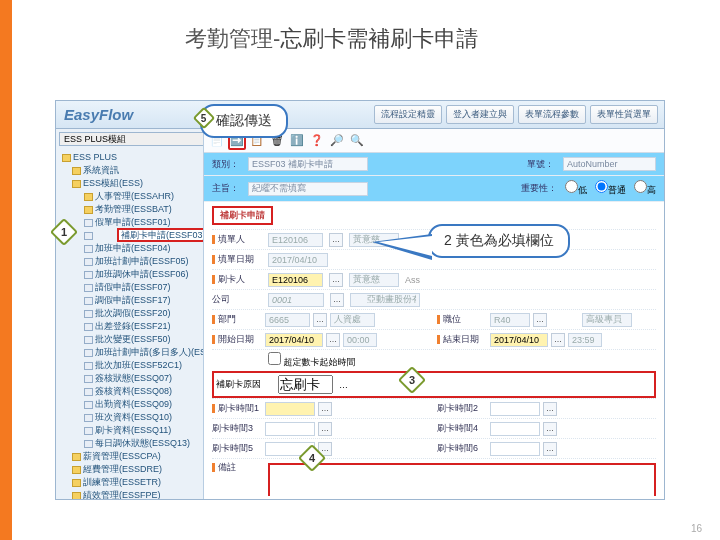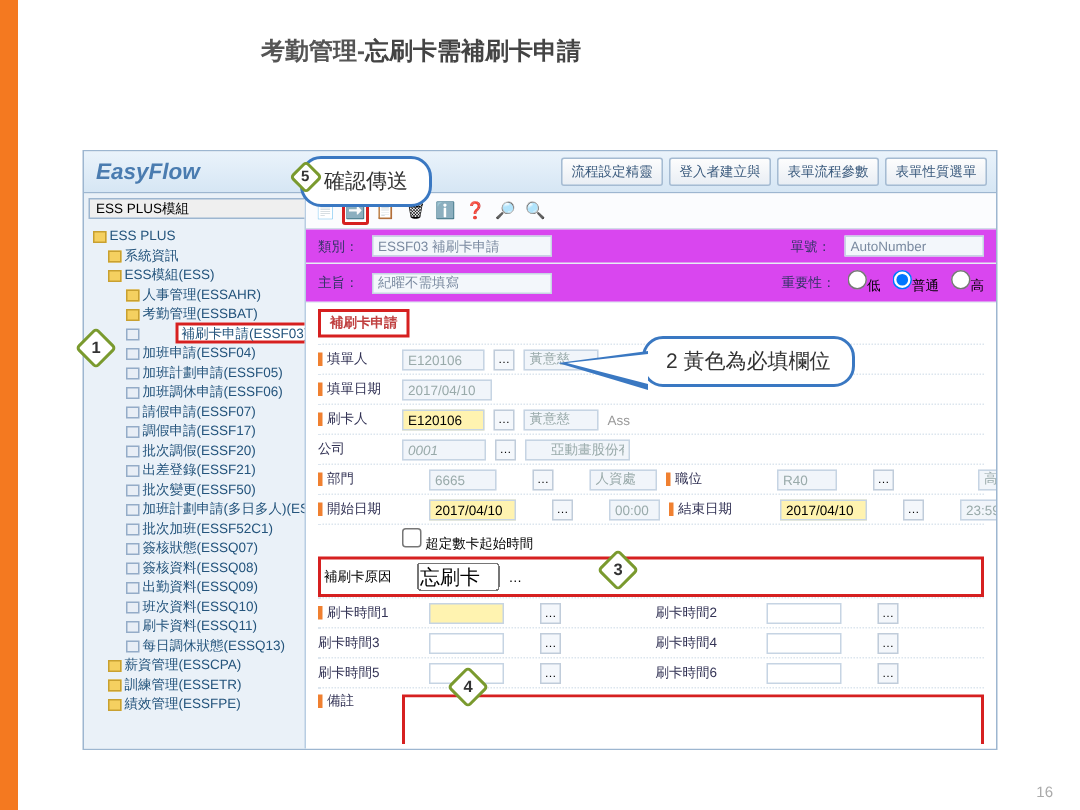--- a/index.html
+++ b/index.html
@@ -1,18 +1,18 @@
 <!DOCTYPE html>
 <html><head>
 <meta charset="utf-8">
 <style>
 *{box-sizing:border-box;margin:0;padding:0;font-family:"Microsoft JhengHei",Arial,sans-serif}
 body{width:720px;height:540px;background:#fff;position:relative;overflow:hidden}
 .orange-bar{position:absolute;left:0;top:0;width:12px;height:540px;background:#f47920}
-.slide-title{position:absolute;left:174px;top:24px;font-size:16px;color:#555;font-weight:bold}
+.slide-title{position:absolute;left:185px;top:24px;font-size:22px;color:#555;font-weight:normal}
 .slide-title .bold{color:#444}
 .app-window{position:absolute;left:55px;top:100px;width:610px;height:400px;border:1px solid #9db6d0;background:#fff;font-size:9px}
 .app-header{height:28px;background:linear-gradient(#eaf3fb,#d6e6f4);border-bottom:1px solid #9db6d0;display:flex;align-items:center;padding-left:8px}
 .app-header .logo{font-size:15px;font-style:italic;color:#4a7cb0;font-weight:bold}
 .top-btns{position:absolute;right:6px;top:4px;display:flex;gap:4px}
 .top-btn{background:linear-gradient(#fdfdfd,#e9eef4);border:1px solid #a5bbd2;border-radius:2px;padding:2px 6px;font-size:9px;color:#3a5a7d;cursor:pointer}
 .splitter{display:flex;height:calc(100% - 28px)}
 .sidebar{width:148px;background:#eaf1f8;border-right:1px solid #b8cde2;overflow:hidden}
 .sb-select{width:160px;margin:3px;font-size:9px;border:1px solid #9db6d0}
 .tree{padding:2px 0 2px 2px;line-height:13px}
@@ -20,33 +20,33 @@
 .tree .n.l1{padding-left:4px}
 .tree .n.l2{padding-left:14px}
 .tree .n.l3{padding-left:26px}
 .tree .ic{display:inline-block;width:9px;height:8px;background:#f5d060;border:1px solid #c8a030;margin-right:2px;vertical-align:middle}
 .tree .ic.doc{background:#e8eef6;border-color:#94acc8}
 .tree .sel{background:#fff;border:2px solid #d62020;padding:0 2px;margin-left:22px}
 .main{flex:1;background:#fff;position:relative;overflow:hidden}
 .toolbar{height:24px;border-bottom:1px solid #d0dce8;display:flex;align-items:center;padding-left:4px;gap:2px;background:#fbfcfe}
 .tb-btn{width:18px;height:18px;border:1px solid transparent;display:flex;align-items:center;justify-content:center;font-size:11px;border-radius:2px;cursor:pointer}
 .tb-send{border:2px solid #d62020;background:#fff}
-.info-row{display:flex;padding:4px 8px;gap:8px;align-items:center;background:#d946ef;border-bottom:1px solid #e6edf4}
+.info-row{display:flex;padding:4px 8px;gap:8px;align-items:center;background:#7dd3fc;border-bottom:1px solid #e6edf4}
 .info-row .lbl{color:#336;min-width:28px}
 .info-row input{border:1px solid #c6d4e3;background:#f3f7fb;font-size:9px;padding:1px 3px;color:#7a8aa0}
 .form-area{padding:4px 8px;overflow:auto;height:calc(100% - 76px)}
 .section-title{color:#c04040;font-weight:bold;border:2px solid #d62020;display:inline-block;padding:1px 6px;margin-bottom:4px;background:#fff}
 .frow{display:flex;align-items:center;min-height:20px;border-top:1px dotted #dce5ee;padding:2px 0;gap:6px}
 .frow .flbl{width:50px;color:#335;text-align:left}
 .frow .flbl.req::before{content:"";display:inline-block;width:3px;height:9px;background:#f08030;margin-right:3px;vertical-align:middle}
 .frow input[type=text]{border:1px solid #c6d4e3;font-size:9px;padding:1px 3px;height:14px}
 .frow input.req{background:#fff3b0}
 .frow input.ro{background:#f1f5fa;color:#9aa}
 .frow .pick{width:14px;height:14px;border:1px solid #c0ccda;background:#f4f7fb;font-size:8px;line-height:12px;text-align:center;cursor:pointer}
-.half{flex:1;display:flex;align-items:center;gap:24px}
+.half{flex:1;display:flex;align-items:center;gap:3px}
 .remark-box{border:2px solid #d62020;height:48px;margin-top:2px;position:relative}
 .remark-box textarea{width:100%;height:100%;border:none;resize:none;font-size:9px}
 .reason-box{border:2px solid #d62020;display:flex;align-items:center;padding:2px;gap:6px}
 
 .callout{position:absolute;z-index:20}
 .num-badge{width:20px;height:20px;border:2px solid #7a9a2e;background:#fff;border-radius:3px;transform:rotate(45deg);display:flex;align-items:center;justify-content:center}
 .num-badge span{transform:rotate(-45deg);font-size:11px;color:#333;font-weight:bold}
 .speech{position:absolute;background:#fff;border:2px solid #3a78c2;border-radius:14px;padding:6px 14px;font-size:14px;color:#333;z-index:25;font-weight:500}
 .speech.s1{left:200px;top:104px}
 .speech.s2{left:428px;top:224px}
@@ -77,38 +77,40 @@
     <div class="sidebar">
       <select class="sb-select">
         <option>ESS PLUS模組</option>
       </select>
       <div class="tree" id="tree">
           <div class="n l1"><span class="ic"></span>ESS PLUS</div>
           <div class="n l2"><span class="ic"></span>系統資訊</div>
           <div class="n l2"><span class="ic"></span>ESS模組(ESS)</div>
           <div class="n l3"><span class="ic"></span>人事管理(ESSAHR)</div>
           <div class="n l3"><span class="ic"></span>考勤管理(ESSBAT)</div>
+          <div class="n l3"><span class="ic doc"></span>假單申請(ESSF01)</div>
           <div class="n l3"><span class="ic doc"></span><span class="sel">補刷卡申請(ESSF03)</span></div>
           <div class="n l3"><span class="ic doc"></span>加班申請(ESSF04)</div>
           <div class="n l3"><span class="ic doc"></span>加班計劃申請(ESSF05)</div>
           <div class="n l3"><span class="ic doc"></span>加班調休申請(ESSF06)</div>
           <div class="n l3"><span class="ic doc"></span>請假申請(ESSF07)</div>
           <div class="n l3"><span class="ic doc"></span>調假申請(ESSF17)</div>
           <div class="n l3"><span class="ic doc"></span>批次調假(ESSF20)</div>
           <div class="n l3"><span class="ic doc"></span>出差登錄(ESSF21)</div>
           <div class="n l3"><span class="ic doc"></span>批次變更(ESSF50)</div>
           <div class="n l3"><span class="ic doc"></span>加班計劃申請(多日多人)(ESS</div>
           <div class="n l3"><span class="ic doc"></span>批次加班(ESSF52C1)</div>
           <div class="n l3"><span class="ic doc"></span>簽核狀態(ESSQ07)</div>
           <div class="n l3"><span class="ic doc"></span>簽核資料(ESSQ08)</div>
           <div class="n l3"><span class="ic doc"></span>出勤資料(ESSQ09)</div>
           <div class="n l3"><span class="ic doc"></span>班次資料(ESSQ10)</div>
           <div class="n l3"><span class="ic doc"></span>刷卡資料(ESSQ11)</div>
           <div class="n l3"><span class="ic doc"></span>每日調休狀態(ESSQ13)</div>
           <div class="n l2"><span class="ic"></span>薪資管理(ESSCPA)</div>
+          <div class="n l2"><span class="ic"></span>經費管理(ESSDRE)</div>
           <div class="n l2"><span class="ic"></span>訓練管理(ESSETR)</div>
           <div class="n l2"><span class="ic"></span>績效管理(ESSFPE)</div>
         </div>
     </div>
     <div class="main">
       <div class="toolbar" id="toolbar">
           <div class="tb-btn">📄</div>
           <div class="tb-btn tb-send">➡️</div>
           <div class="tb-btn">📋</div>
           <div class="tb-btn">🗑</div>

